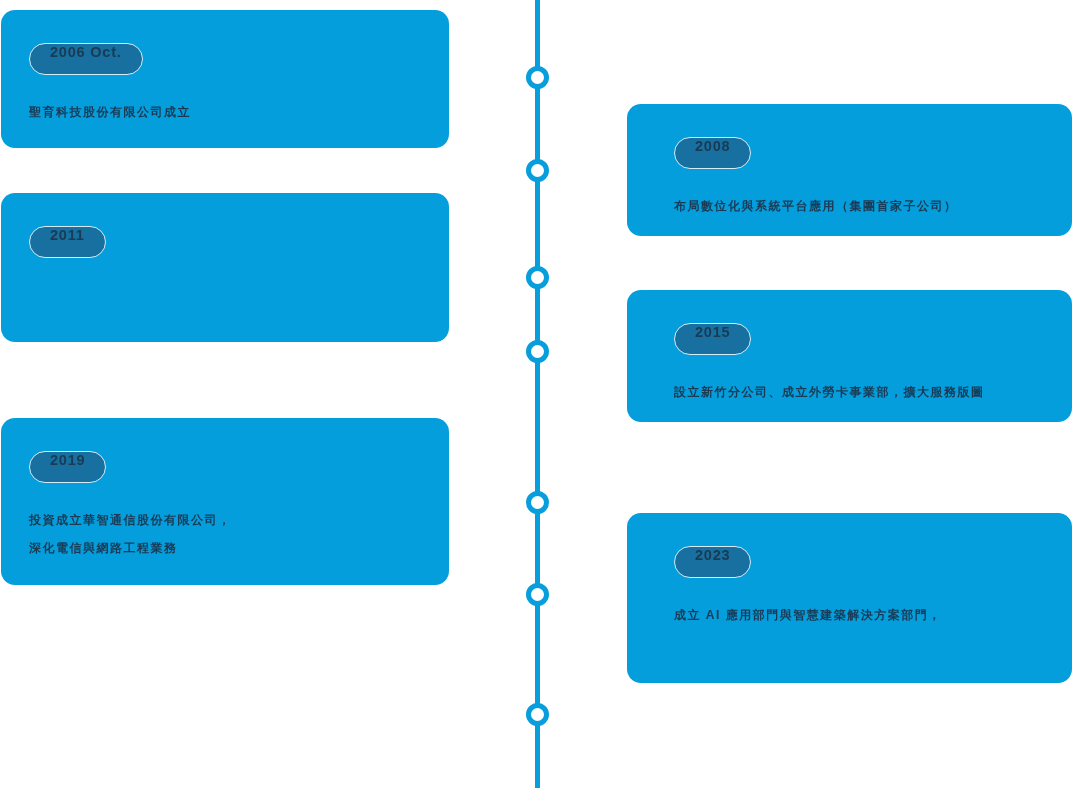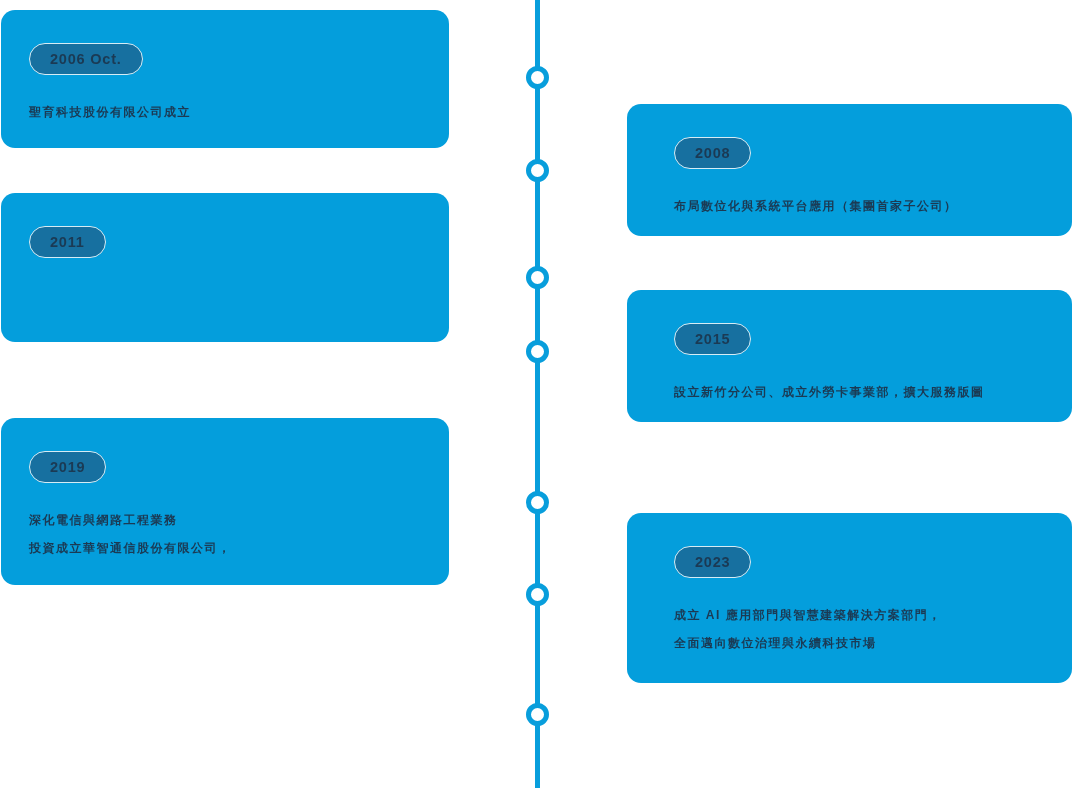--- a/index.html
+++ b/index.html
@@ -16,21 +16,21 @@
     border:5px solid var(--line,#089edc);border-radius:50%;
   }
   .card{
     position:absolute;box-sizing:border-box;border-radius:14px;
     background:var(--card-bg,#049edc);color:var(--text,#1b3a54);
     padding:33px 26px 0 28px;
   }
   .card.left{left:1px;width:448px;}
   .card.right{left:627px;width:445px;padding-left:47px;}
   .badge{
-    display:inline-flex;align-items:center;justify-content:center;
+    display:inline-flex;justify-content:center;
     height:32px;box-sizing:border-box;padding:0 20px;width:fit-content;
     background:var(--badge-bg,#1770a0);
     border:1.5px solid var(--badge-border,#d6ecf5);
     border-radius:17px;
     font-size:14.5px;font-weight:700;letter-spacing:0.8px;
     color:var(--text,#1b3a54);
   }
   .card-text{
     margin-top:23px;font-size:12px;font-weight:700;line-height:28px;
     letter-spacing:1.5px;color:var(--text,#1b3a54);
@@ -82,29 +82,28 @@
     <div class="card-text">
       <div>設立新竹分公司、成立外勞卡事業部，擴大服務版圖</div>
     </div>
   </div>
 
   <div class="card left" style="top:418px;height:167px">
     <div class="badge">
       <span>2019</span>
     </div>
     <div class="card-text">
+      <div>投資成立華智通信股份有限公司，</div>
       <div>深化電信與網路工程業務</div>
-      <div>投資成立華智通信股份有限公司，</div>
     </div>
   </div>
 
   <div class="card right" style="top:513px;height:170px">
     <div class="badge">
       <span>2023</span>
     </div>
     <div class="card-text">
       <div>成立 AI 應用部門與智慧建築解決方案部門，</div>
-      <div>全面邁向數位治理與永續科技市場</div>
     </div>
   </div>
 
 
 </div>
 
 </body></html>

